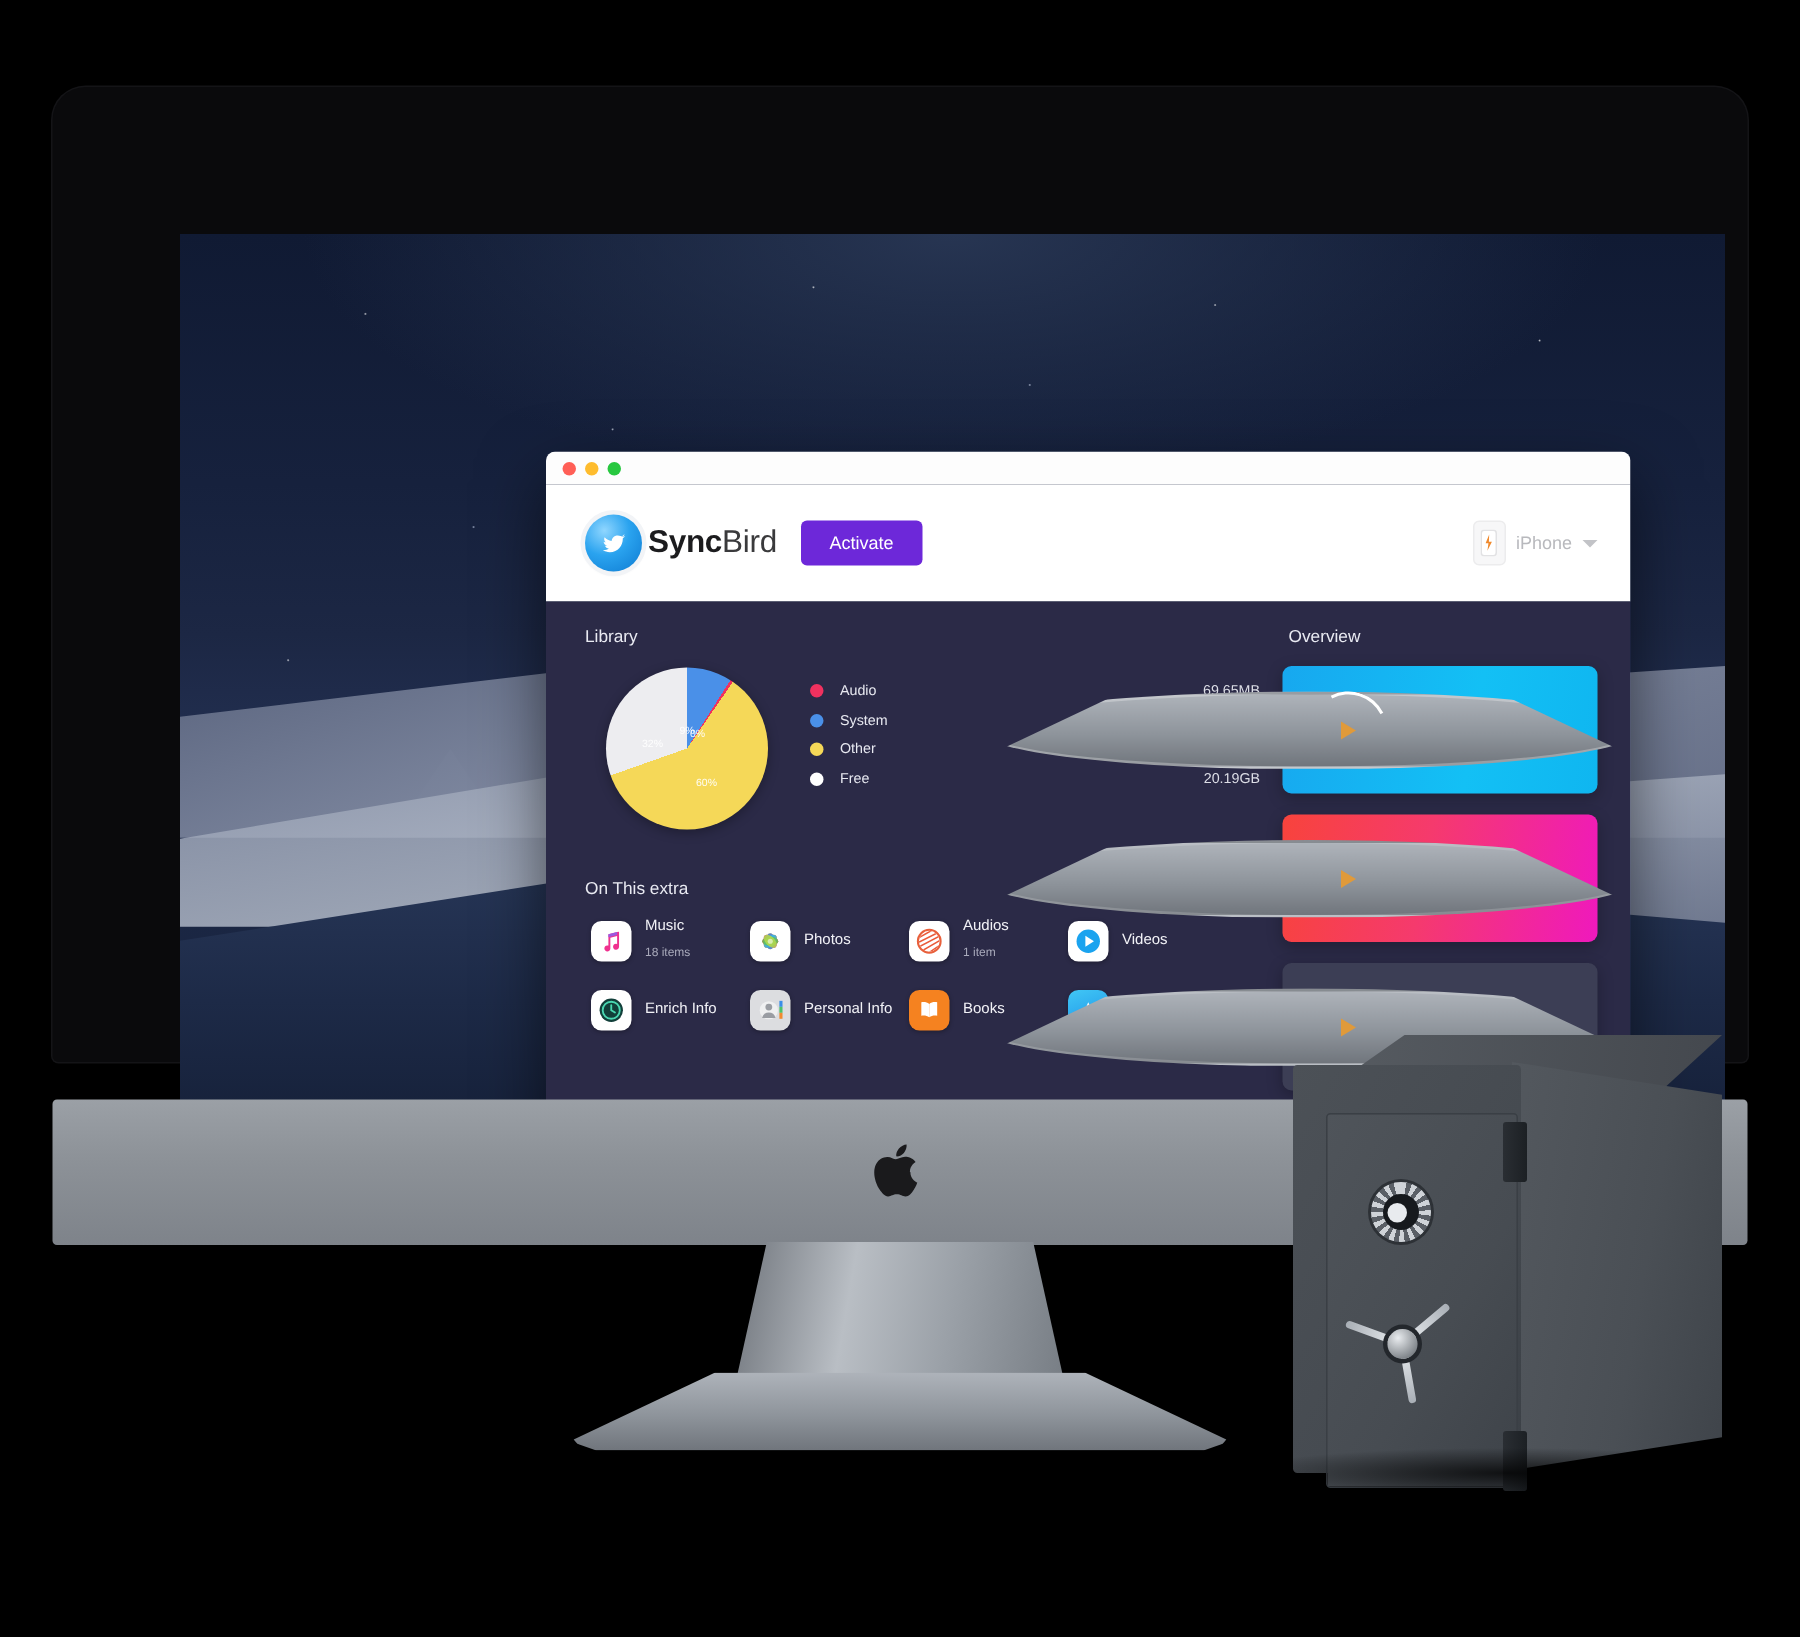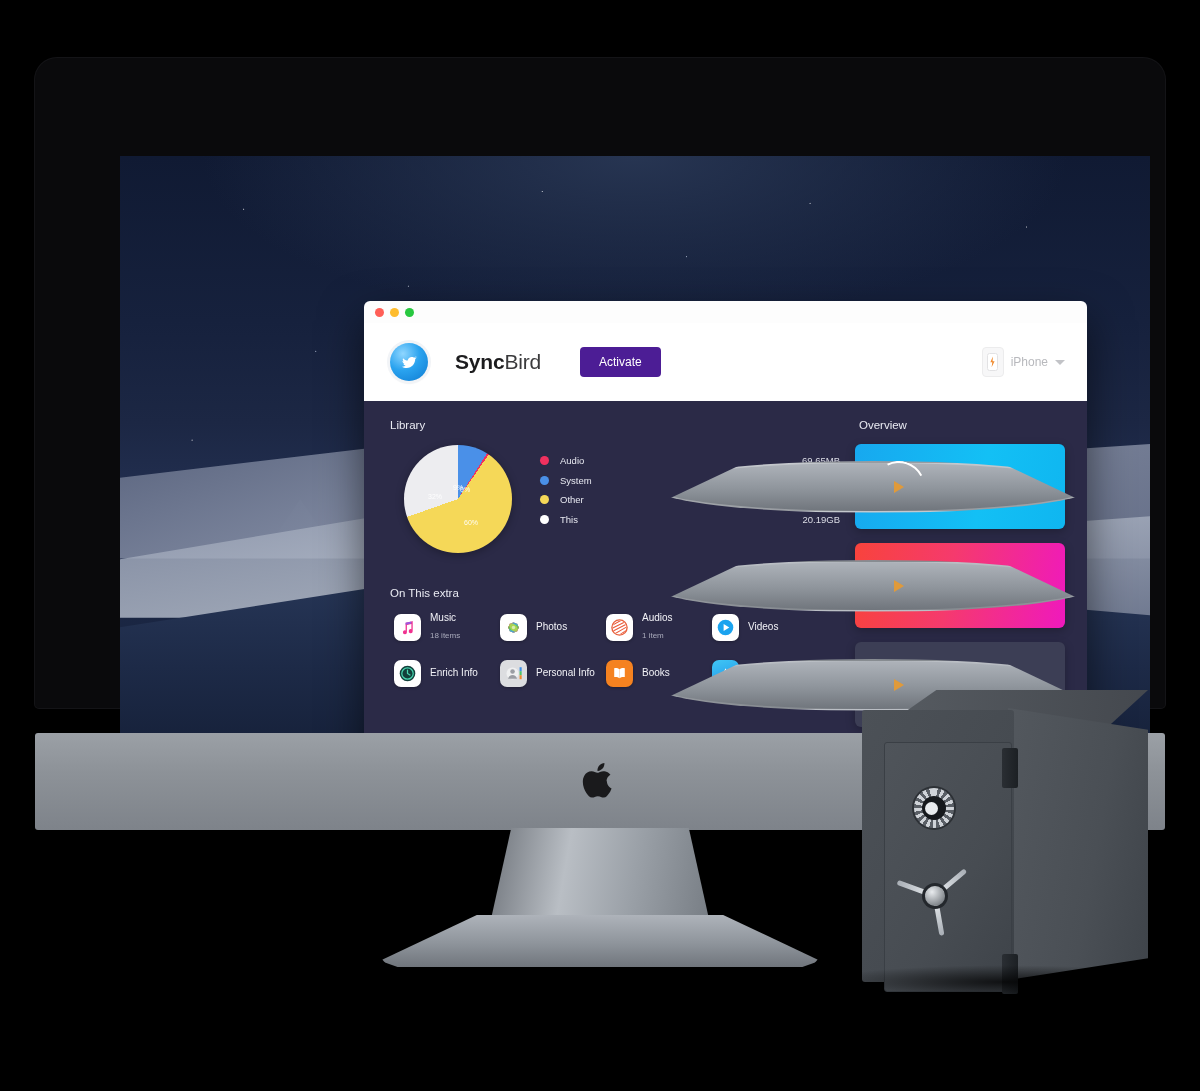--- a/index.html
+++ b/index.html
@@ -54,29 +54,29 @@
   .appwin { position:absolute; left:244px; top:145px; width:723px; height:511px;
             border-radius:6px; overflow:hidden;
             box-shadow:0 18px 44px rgba(0,0,0,.55); }
   .titlebar { height:22px; background:#fdfdfd; display:flex; align-items:center;
               padding-left:11px; gap:6px; }
   .tl { width:9px; height:9px; border-radius:50%; }
   .tl.r{background:#ff5f57;} .tl.y{background:#febc2e;} .tl.g{background:#28c840;}
 
   .header { height:78px; background:#fff; display:flex; align-items:center;
             padding:0 22px 0 26px; }
-  .brand { display:flex; align-items:center; gap:27px; }
+  .brand { display:flex; align-items:center; gap:4px; }
   .logo { width:38px; height:38px; border-radius:50%;
           background:radial-gradient(circle at 34% 28%,#8fd6ff 0%,#2aa3ef 45%,#0d7ad1 100%);
           box-shadow:0 0 0 3px #f2f4f7, 0 1px 3px rgba(0,0,0,.25);
           display:flex; align-items:center; justify-content:center; }
   .wordmark { font-size:21px; color:#1c1c1e; letter-spacing:-.2px; }
   .wordmark .b { font-weight:700; }
   .wordmark .t { font-weight:400; color:#3a3a3c; }
-  .activate { margin-left:12px; background:#4c1d95; color:#fff; border:none;
+  .activate { margin-left:12px; background:#6d28d9; color:#fff; border:none;
               border-radius:4px; font-size:12px; padding:8px 19px; cursor:pointer;
               font-family:"Liberation Sans", sans-serif; }
   .device { margin-left:auto; display:flex; align-items:center; gap:7px; }
   .dev-icon { width:22px; height:30px; border-radius:4px; background:#f7f7f8;
               border:1px solid #ececed; display:flex; align-items:center; justify-content:center; }
   .dev-name { font-size:12px; color:#b8b9bd; }
   .chev { width:0;height:0;border-left:5px solid transparent;border-right:5px solid transparent;
           border-top:5px solid #c2c3c7; }
 
   
@@ -267,21 +267,21 @@
                   <span class="lname">System</span>
                   <span class="lval">5.47GB</span>
                 </div>
                 <div class="lrow">
                   <span class="dot" style="background:#f5d858"></span>
                   <span class="lname">Other</span>
                   <span class="lval">38.27GB</span>
                 </div>
                 <div class="lrow">
                   <span class="dot" style="background:#fff"></span>
-                  <span class="lname">This</span>
+                  <span class="lname">Free</span>
                   <span class="lval">20.19GB</span>
                 </div>
               </div>
             </div>
 
             <div class="onthis">
               <div class="sect">On This extra</div>
               <div class="grid">
 
                 <div class="item">

